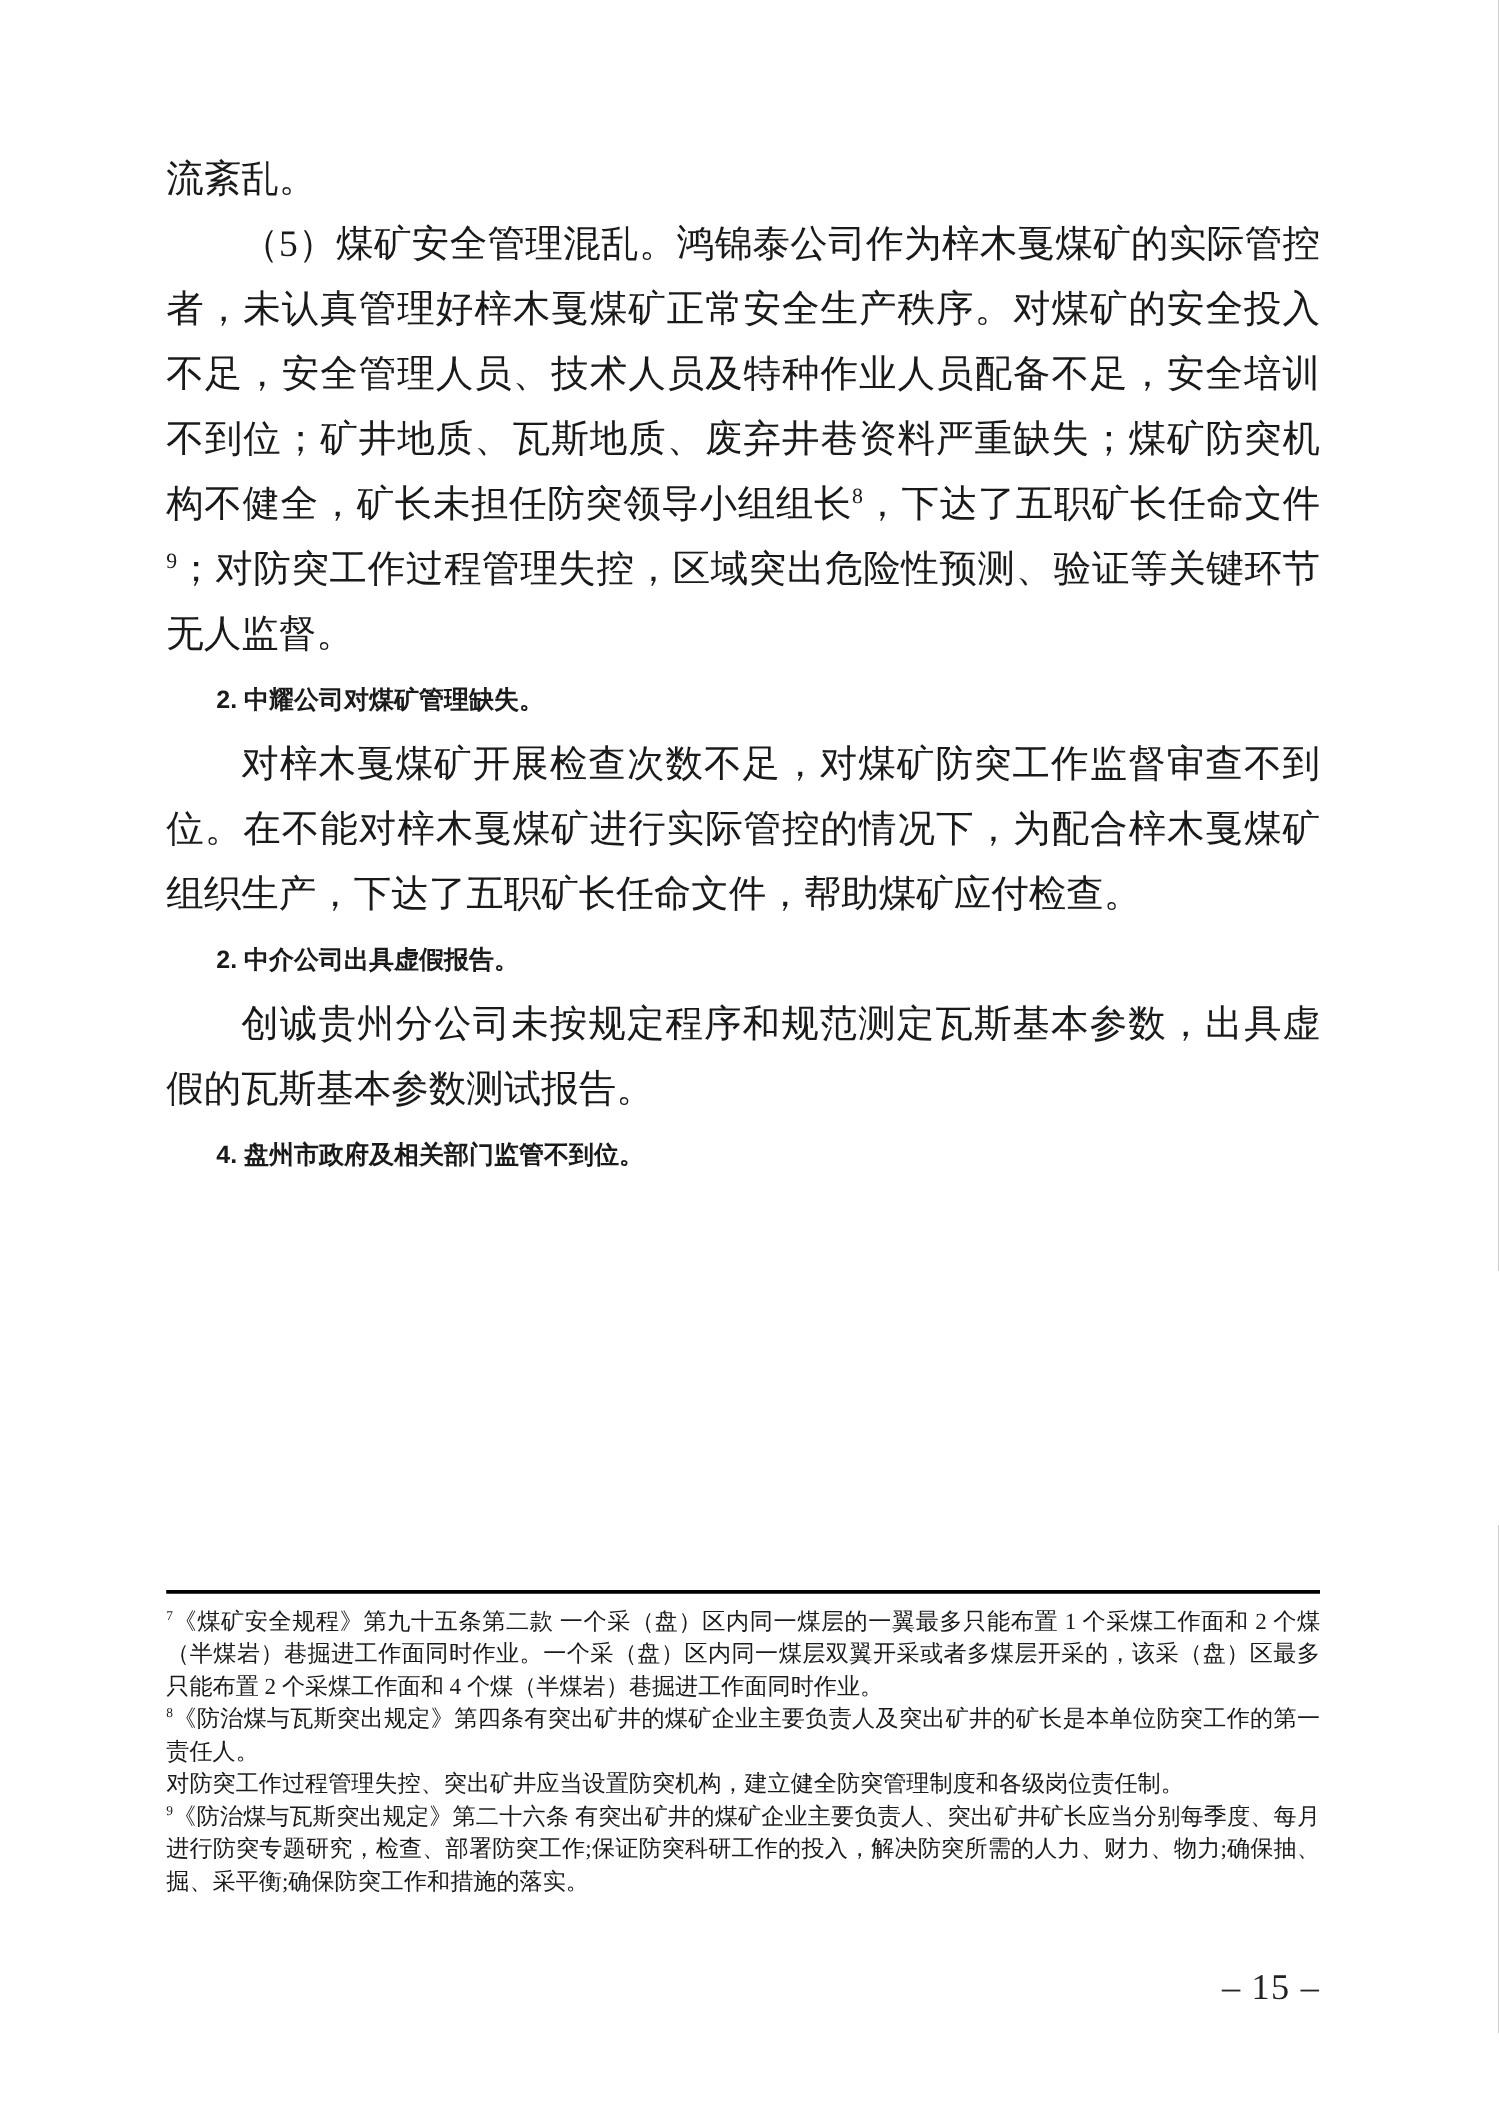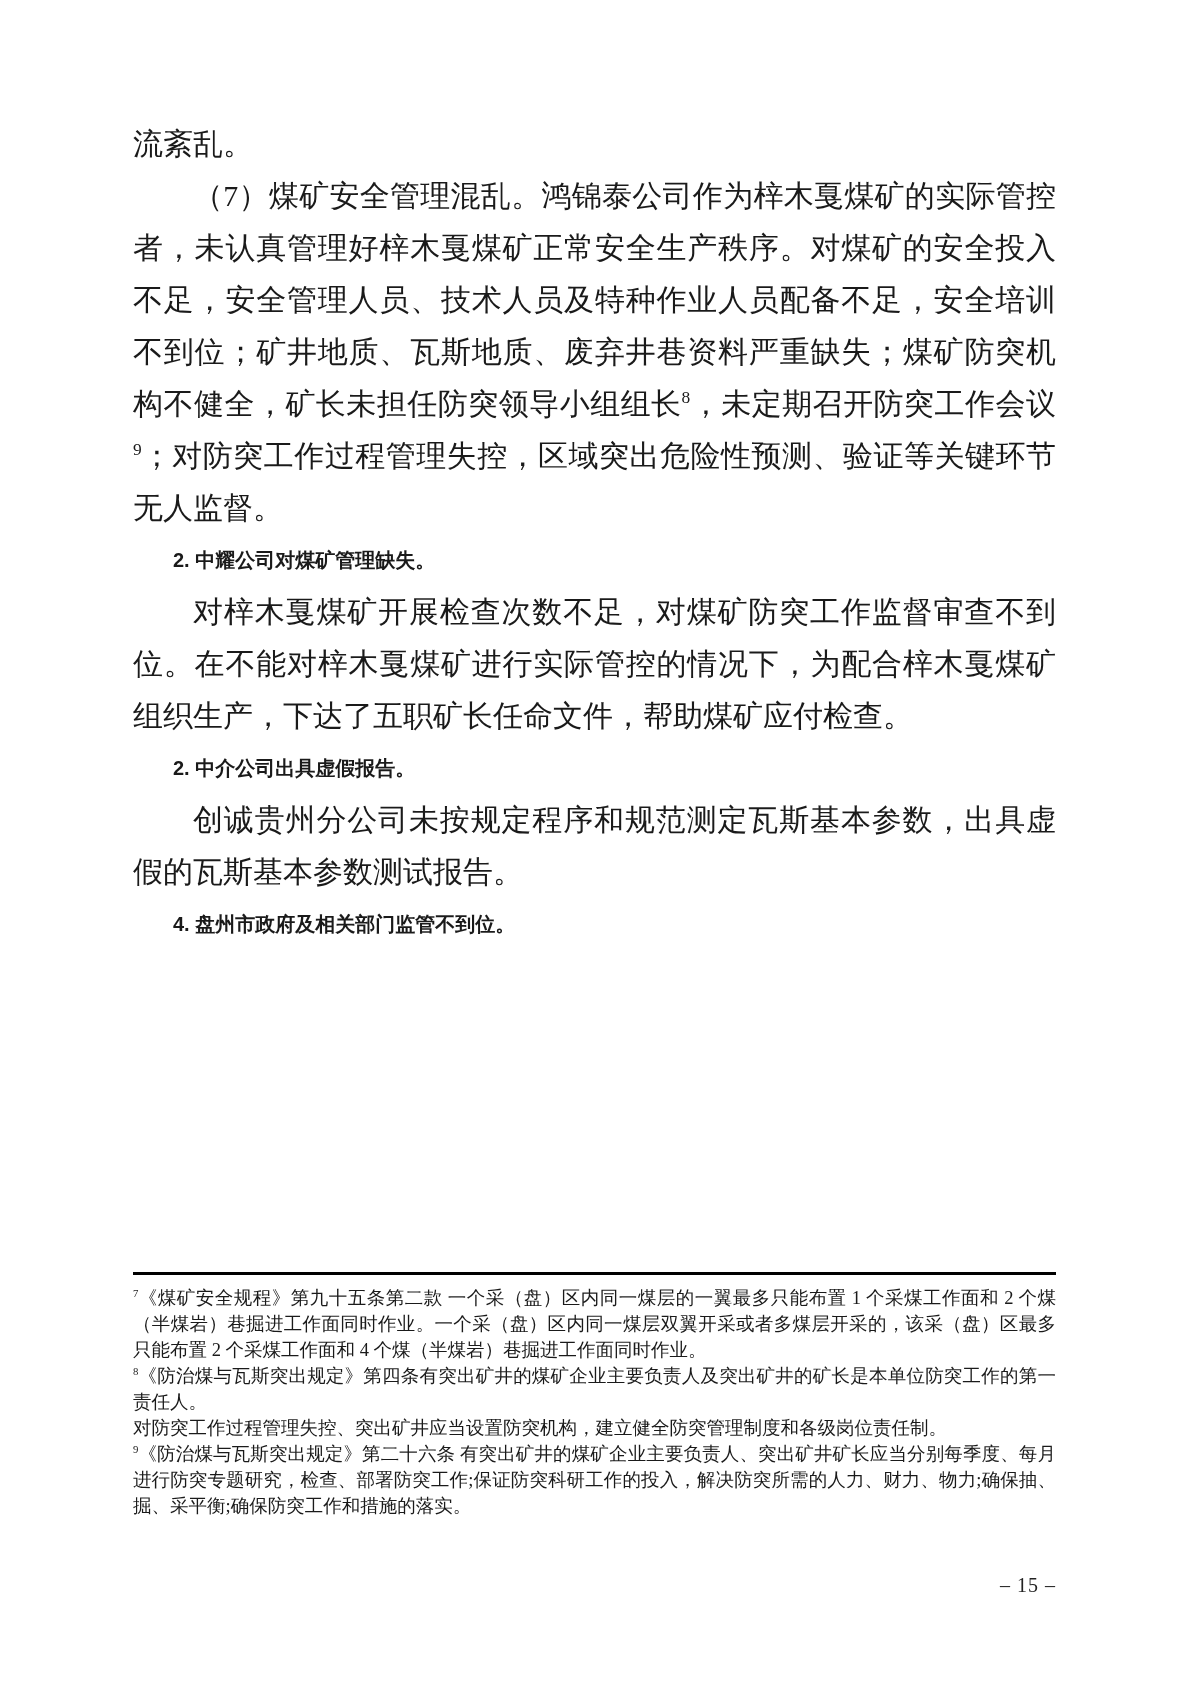--- a/index.html
+++ b/index.html
@@ -62,34 +62,34 @@
     font-size: 18.5px;
     line-height: 26px;
     text-align: justify;
     margin: 0;
   }
   p.footnote.indent { text-indent: 2em; }
   .page-number {
     position: absolute;
     top: 1574px;
     right: 143px;
-    font-size: 20px;
+    font-size: 29px;
     letter-spacing: 1px;
     color: #222;
     font-family: "Liberation Serif", "DejaVu Serif", serif;
   }
 </style>
 </head>
 <body>
 
 <div class="page">
 
   <div class="body-col" id="body-col">
       <p class="block body"><span>流紊乱。</span></p>
-      <p class="block body indent"><span>（7）煤矿安全管理混乱。鸿锦泰公司作为梓木戛煤矿的实际管控者，未认真管理好梓木戛煤矿正常安全生产秩序。对煤矿的安全投入不足，安全管理人员、技术人员及特种作业人员配备不足，安全培训不到位；矿井地质、瓦斯地质、废弃井巷资料严重缺失；煤矿防突机构不健全，矿长未担任防突领导小组组长</span><sup class="fn-ref">8</sup><span>，未定期召开防突工作会议</span><sup class="fn-ref">9</sup><span>；对防突工作过程管理失控，区域突出危险性预测、验证等关键环节无人监督。</span></p>
+      <p class="block body indent"><span>（5）煤矿安全管理混乱。鸿锦泰公司作为梓木戛煤矿的实际管控者，未认真管理好梓木戛煤矿正常安全生产秩序。对煤矿的安全投入不足，安全管理人员、技术人员及特种作业人员配备不足，安全培训不到位；矿井地质、瓦斯地质、废弃井巷资料严重缺失；煤矿防突机构不健全，矿长未担任防突领导小组组长</span><sup class="fn-ref">8</sup><span>，下达了五职矿长任命文件</span><sup class="fn-ref">9</sup><span>；对防突工作过程管理失控，区域突出危险性预测、验证等关键环节无人监督。</span></p>
       <p class="block heading indent"><span>2.  中耀公司对煤矿管理缺失。</span></p>
       <p class="block body indent"><span>对梓木戛煤矿开展检查次数不足，对煤矿防突工作监督审查不到位。在不能对梓木戛煤矿进行实际管控的情况下，为配合梓木戛煤矿组织生产，下达了五职矿长任命文件，帮助煤矿应付检查。</span></p>
       <p class="block heading indent"><span>2.  中介公司出具虚假报告。</span></p>
       <p class="block body indent"><span>创诚贵州分公司未按规定程序和规范测定瓦斯基本参数，出具虚假的瓦斯基本参数测试报告。</span></p>
       <p class="block heading indent"><span>4.  盘州市政府及相关部门监管不到位。</span></p>
     </div>
 
   <div class="footer">
     <hr class="fn-rule">
     <div id="footnotes">

